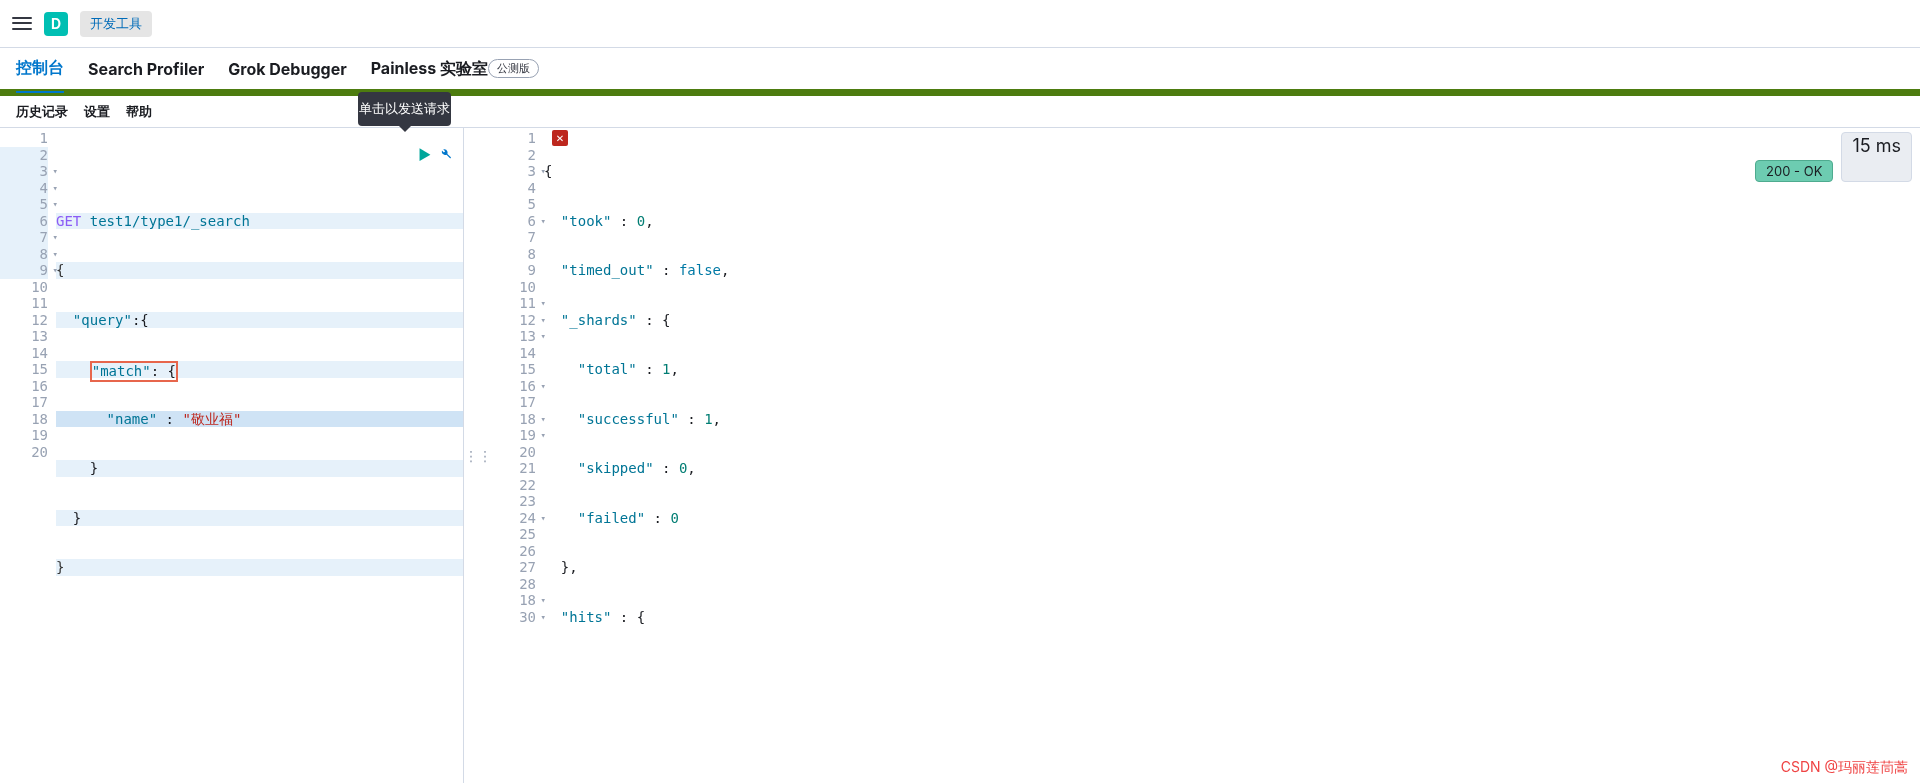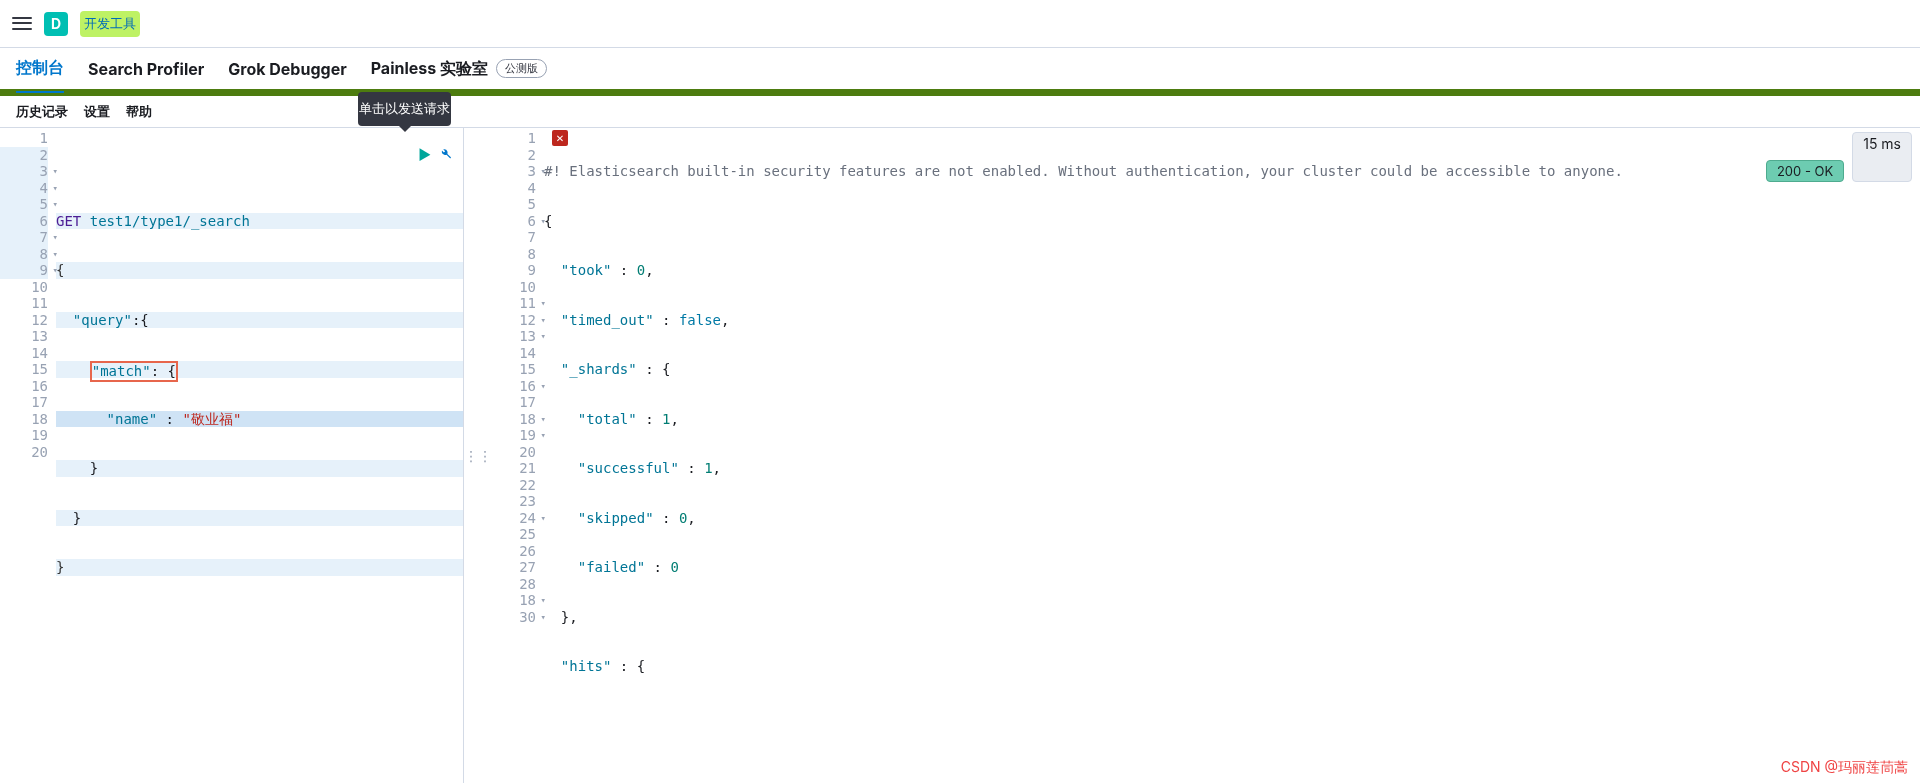--- a/index.html
+++ b/index.html
@@ -1,44 +1,44 @@
 <!DOCTYPE html>
 <html><head>
 <meta charset="utf-8">
 <style>
 * { box-sizing: border-box; margin: 0; padding: 0; }
 body { font-family: Inter, -apple-system, BlinkMacSystemFont, "Segoe UI", Helvetica, Arial, sans-serif; font-size: 14px; color: #1a1c21; background: #fff; width: 1920px; height: 783px; overflow: hidden; }
 .top-bar { height: 48px; display: flex; align-items: center; padding: 0 12px; border-bottom: 1px solid #d3dae6; gap: 12px; }
 .hamburger-icon { width: 20px; height: 20px; display: flex; flex-direction: column; justify-content: space-around; padding: 2px 0; cursor: pointer; }
 .hamburger-icon span { height: 2px; background: #343741; border-radius: 1px; }
 .logo { width: 24px; height: 24px; background: #00bfb3; color: white; font-weight: bold; display: flex; align-items: center; justify-content: center; border-radius: 4px; font-size: 14px; }
-.breadcrumb-btn { background: #bef264; border: none; color: #006bb8; padding: 4px 4px; font-size: 13px; border-radius: 4px; cursor: pointer; }
+.breadcrumb-btn { background: #e5e5e5; border: none; color: #006bb8; padding: 4px 10px; font-size: 13px; border-radius: 4px; cursor: pointer; }
 .tabs-row { height: 48px; display: flex; align-items: center; padding: 0 16px; gap: 24px; border-bottom: 7px solid #4d7c0f; }
 .tab { font-weight: bold; font-size: 16px; padding: 12px 0; cursor: pointer; }
 .tab.active { color: #0077cc; border-bottom: 2px solid #0077cc; }
 .beta-badge { border: 1px solid #98a2b3; font-size: 11px; padding: 1px 8px; border-radius: 10px; color: #343741; font-weight: normal; }
 .sub-links { height: 32px; display: flex; align-items: center; padding: 0 16px; gap: 16px; border-bottom: 1px solid #d3dae6; font-size: 13px; font-weight: bold; position: relative; }
 .sub-link { cursor: pointer; }
 .tooltip { position: absolute; left: 358px; top: -4px; background: #343741; color: white; padding: 8px 1px; border-radius: 4px; font-size: 13px; font-weight: normal; z-index: 10; }
 .tooltip::before { content: ""; position: absolute; bottom: -6px; left: 50%; transform: translateX(-50%); border-left: 6px solid transparent; border-right: 6px solid transparent; border-top: 6px solid #343741; }
 .editor-area { display: flex; height: calc(783px - 48px - 48px - 32px); }
 .editor-pane { flex: 0 0 464px; position: relative; border-right: 1px solid #d3dae6; }
 .divider { flex: 0 0 8px; display: flex; align-items: center; justify-content: center; color: #98a2b3; cursor: col-resize; }
 .output-pane { flex: 1; position: relative; }
 .status-bar { position: absolute; top: 4px; right: 8px; display: flex; gap: 8px; z-index: 5; }
 .status-ok { background: #6dccb1; color: #1a1c21; padding: 2px 10px; border-radius: 4px; font-size: 13px; border: 1px solid #4eab8f; margin-top: 28px; }
-.status-time { background: #eaedf2; color: #1a1c21; padding: 2px 10px; border-radius: 4px; font-size: 14px; border: 1px solid #d3dae6; }
+.status-time { background: #eaedf2; color: #1a1c21; padding: 2px 10px; border-radius: 4px; font-size: 18px; border: 1px solid #d3dae6; }
 .code-editor { font-family: Consolas, Monaco, monospace; font-size: 14px; line-height: 16.5px; display: flex; padding-top: 2px; }
 .gutter { width: 56px; text-align: right; color: #98a2b3; padding-right: 8px; flex-shrink: 0; }
 .gutter .line { height: 16.5px; position: relative; }
 .gutter .fold::after { content: "▾"; position: absolute; right: -10px; font-size: 9px; color: #98a2b3; }
 .code { flex: 1; white-space: pre; }
 .code .line { height: 16.5px; }
 .highlight-selected { background: #e6f1fa; }
-.tok-method { color: #4c1d95; }
+.tok-method { color: #8b5cf6; }
 .tok-url { color: #007596; }
 .tok-key { color: #007596; }
 .tok-str { color: #bd271e; }
 .tok-num { color: #017d73; }
 .tok-bool { color: #0079a5; }
 .tok-brace { color: #333; }
 .tok-comment { color: #69707d; }
 .red-box { border: 2px solid #e7664c; display: inline-block; padding: 0; }
 .action-icons { position: absolute; top: 18px; right: 10px; display: flex; gap: 8px; }
 .play-icon { color: #00a69b; cursor: pointer; }
@@ -58,21 +58,21 @@
       <span></span>
     </div>
   <div class="logo">D</div>
   <button class="breadcrumb-btn">开发工具</button>
 </div>
 
 <div class="tabs-row">
   <div class="tab active">控制台</div>
   <div class="tab">Search Profiler</div>
   <div class="tab">Grok Debugger</div>
-  <div class="tab" style="display:flex;align-items:center;gap:8px;">
+  <div class="tab" style="display:flex;align-items:center;">
     <span>Painless 实验室</span>
     <span class="beta-badge">公测版</span>
   </div>
 </div>
 
 <div class="sub-links">
   <div class="sub-link">历史记录</div>
   <div class="sub-link">设置</div>
   <div class="sub-link">帮助</div>
   <div class="tooltip">单击以发送请求</div>
@@ -162,21 +162,20 @@
         <div class="line">23</div>
         <div class="line fold">24</div>
         <div class="line">25</div>
         <div class="line">26</div>
         <div class="line">27</div>
         <div class="line">28</div>
         <div class="line fold">18</div>
         <div class="line fold">30</div>
       </div>
       <div class="code">
-        <div class="line"><span class="tok-comment">#! Elasticsearch built-in security features are not enabled. Without authentication, your cluster could be accessible to anyone.</span></div>
         <div class="line">{</div>
         <div class="line">  <span class="tok-key">"took"</span> : <span class="tok-num">0</span>,</div>
         <div class="line">  <span class="tok-key">"timed_out"</span> : <span class="tok-bool">false</span>,</div>
         <div class="line">  <span class="tok-key">"_shards"</span> : {</div>
         <div class="line">    <span class="tok-key">"total"</span> : <span class="tok-num">1</span>,</div>
         <div class="line">    <span class="tok-key">"successful"</span> : <span class="tok-num">1</span>,</div>
         <div class="line">    <span class="tok-key">"skipped"</span> : <span class="tok-num">0</span>,</div>
         <div class="line">    <span class="tok-key">"failed"</span> : <span class="tok-num">0</span></div>
         <div class="line">  },</div>
         <div class="line">  <span class="tok-key">"hits"</span> : {</div>

